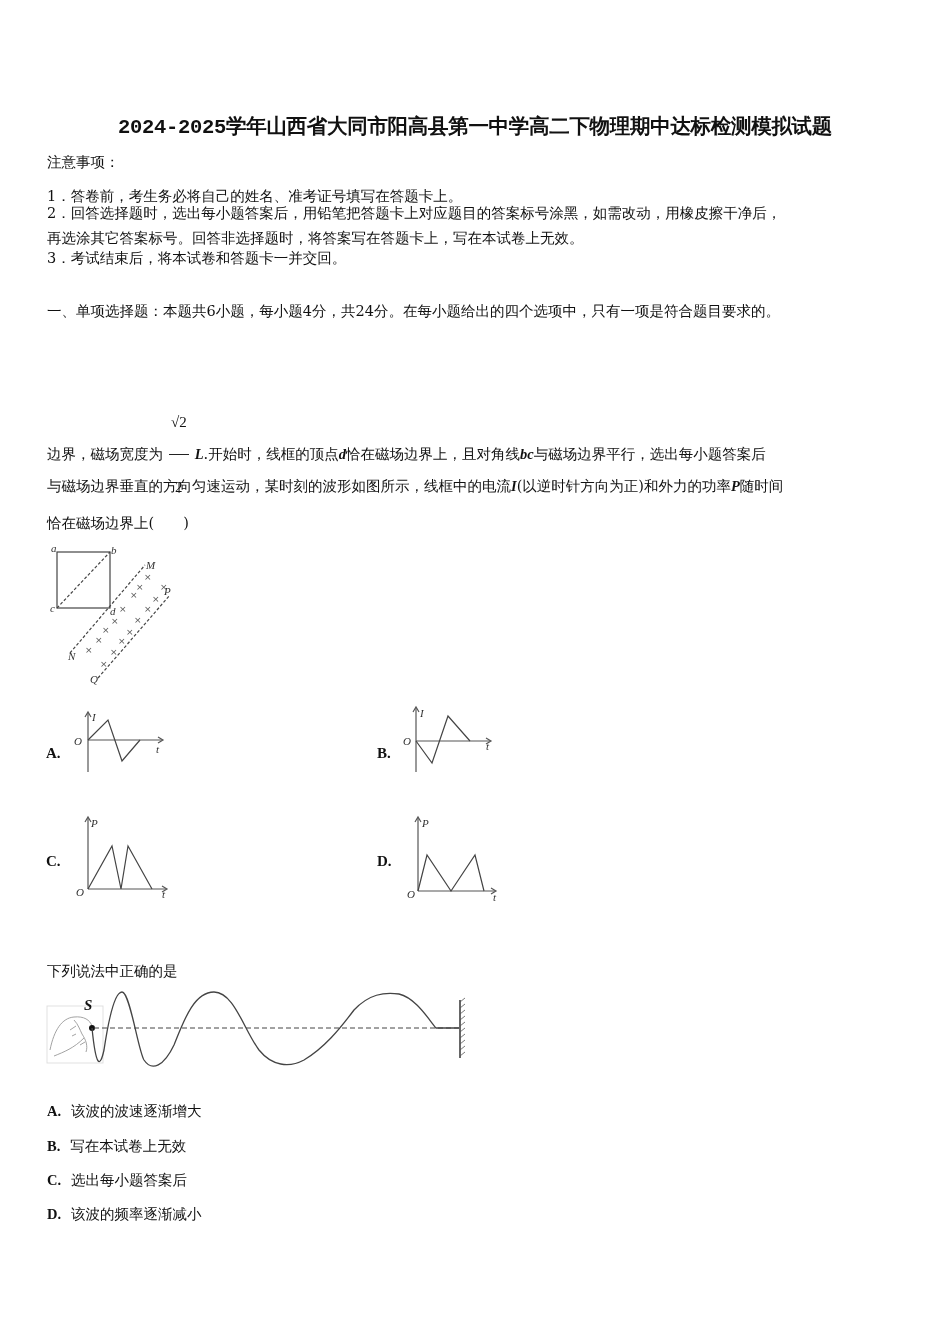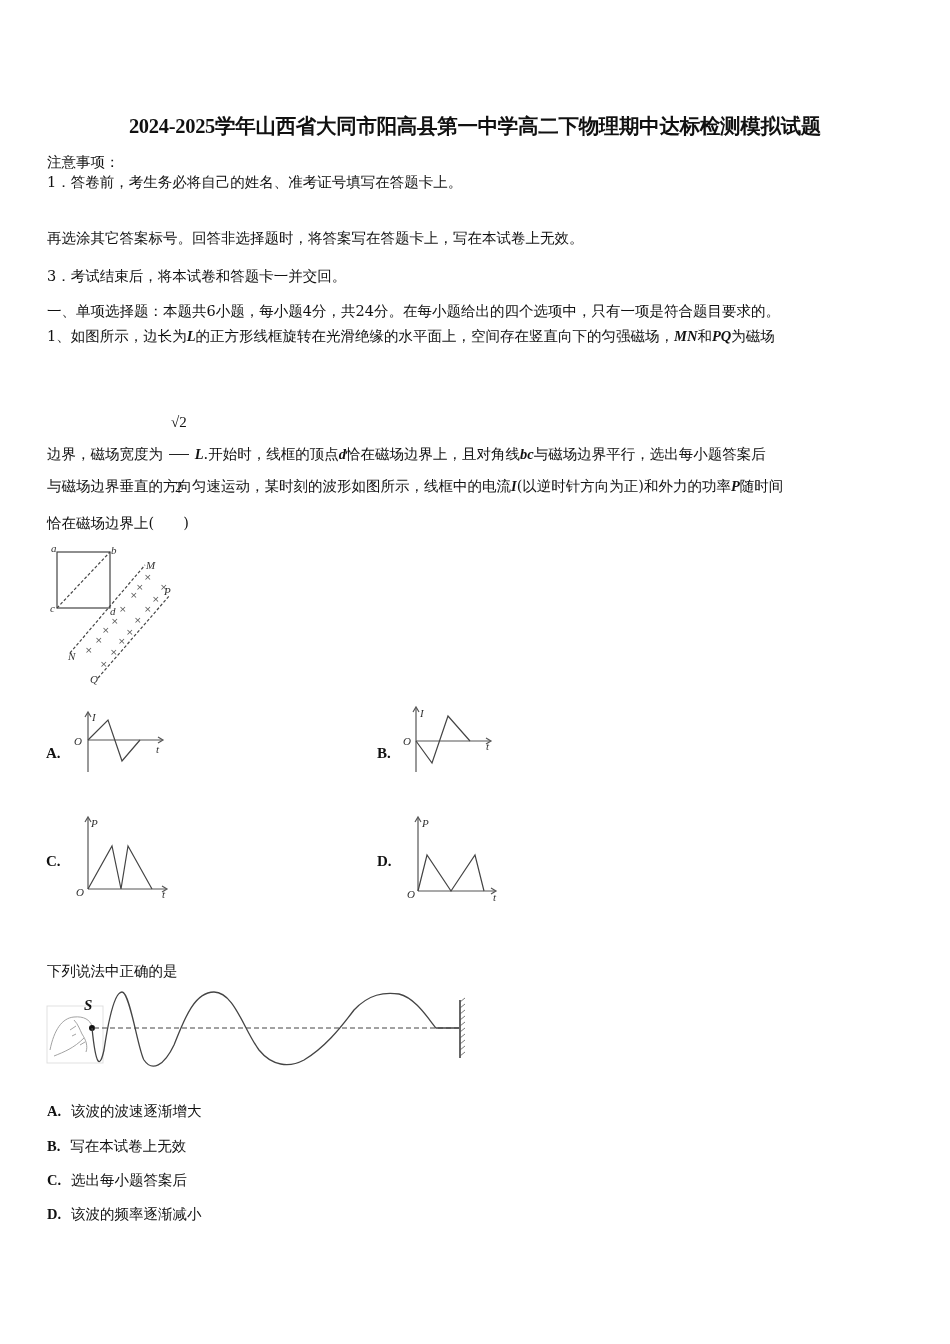--- a/index.html
+++ b/index.html
@@ -1,47 +1,45 @@
 <!DOCTYPE html>
 <html><head>
 <meta charset="utf-8">
 <style>
   html, body { margin:0; padding:0; background:#ffffff; }
   body { width:950px; height:1344px; position:relative; overflow:hidden;
          font-family:"DejaVu Serif","Liberation Serif",serif; color:#111; }
   .page { position:absolute; left:0; top:0; width:950px; height:1344px; }
   .title { position:absolute; left:0; width:950px; top:112px; text-align:center;
-           font-family:Liberation Serif, serif; font-weight:bold; font-size:20.5px; letter-spacing:-0.3px; }
+           font-family:Liberation Mono, monospace; font-weight:bold; font-size:20.5px; letter-spacing:-0.3px; }
   .line { position:absolute; left:47px; font-size:14.5px; white-space:nowrap; line-height:20px; }
   .line i, .line em { font-style:italic; font-family:"Liberation Serif","DejaVu Serif",serif; font-weight:bold; }
   .frac { display:inline-block; vertical-align:middle; text-align:center; margin:0 6px; font-family:"Liberation Serif",serif; font-size:15px; }
   .frac .num { display:block; border-bottom:1px solid #222; padding:0 2px 2px; }
   .frac .den { display:block; padding-top:2px; }
   .opt-label { position:absolute; font-weight:bold; font-family:"Liberation Serif",serif; font-size:15px; }
   svg { position:absolute; overflow:visible; }
   .ans { position:absolute; left:47px; font-size:14.5px; white-space:nowrap; }
   .ans b { font-family:"Liberation Serif",serif; margin-right:10px; }
 </style>
 </head>
 <body>
 
 <div class="page">
 
   <div class="title">2024-2025学年山西省大同市阳高县第一中学高二下物理期中达标检测模拟试题</div>
 
   <div class="line" style="top:152px">注意事项：</div>
-  <div class="line" style="top:172px">1．答卷前，考生务必将自己的姓名、准考证号填写在答题卡上。</div>
+  <div class="line" style="top:186px">1．答卷前，考生务必将自己的姓名、准考证号填写在答题卡上。</div>
+  <div class="line" style="top:203px">2．回答选择题时，选出每小题答案后，用铅笔把答题卡上对应题目的答案标号涂黑，如需改动，用橡皮擦干净后，</div>
   <div class="line" style="top:228px">再选涂其它答案标号。回答非选择题时，将答案写在答题卡上，写在本试卷上无效。</div>
-  <div class="line" style="top:266px">3．考试结束后，将本试卷和答题卡一并交回。</div>
+  <div class="line" style="top:248px">3．考试结束后，将本试卷和答题卡一并交回。</div>
 
   <div class="line" style="top:301px">一、单项选择题：本题共6小题，每小题4分，共24分。在每小题给出的四个选项中，只有一项是符合题目要求的。</div>
 
-  <div class="line" style="top:326px">
-    <span>1、如图所示，边长为</span><i>L</i><span>的正方形线框旋转在光滑绝缘的水平面上，空间存在竖直向下的匀强磁场，</span><i>MN</i><span>和</span><i>PQ</i><span>为磁场</span>
-  </div>
 
   <div class="line" style="top:392px; line-height:60px">
     <span>边界，磁场宽度为</span><span class="frac"><span class="num">√2</span><span class="den">2</span></span><i>L</i><span>.开始时，线框的顶点</span><i>d</i><span>恰在磁场边界上，且对角线</span><i>bc</i><span>与磁场边界平行，选出每小题答案后</span>
   </div>
 
   <div class="line" style="top:476px">
     <span>与磁场边界垂直的方向匀速运动，某时刻的波形如图所示，线框中的电流</span><i>I</i><span>(以逆时针方向为正)和外力的功率</span><i>P</i><span>随时间</span>
   </div>
   <div class="line" style="top:513px">恰在磁场边界上(　　)</div>
 

